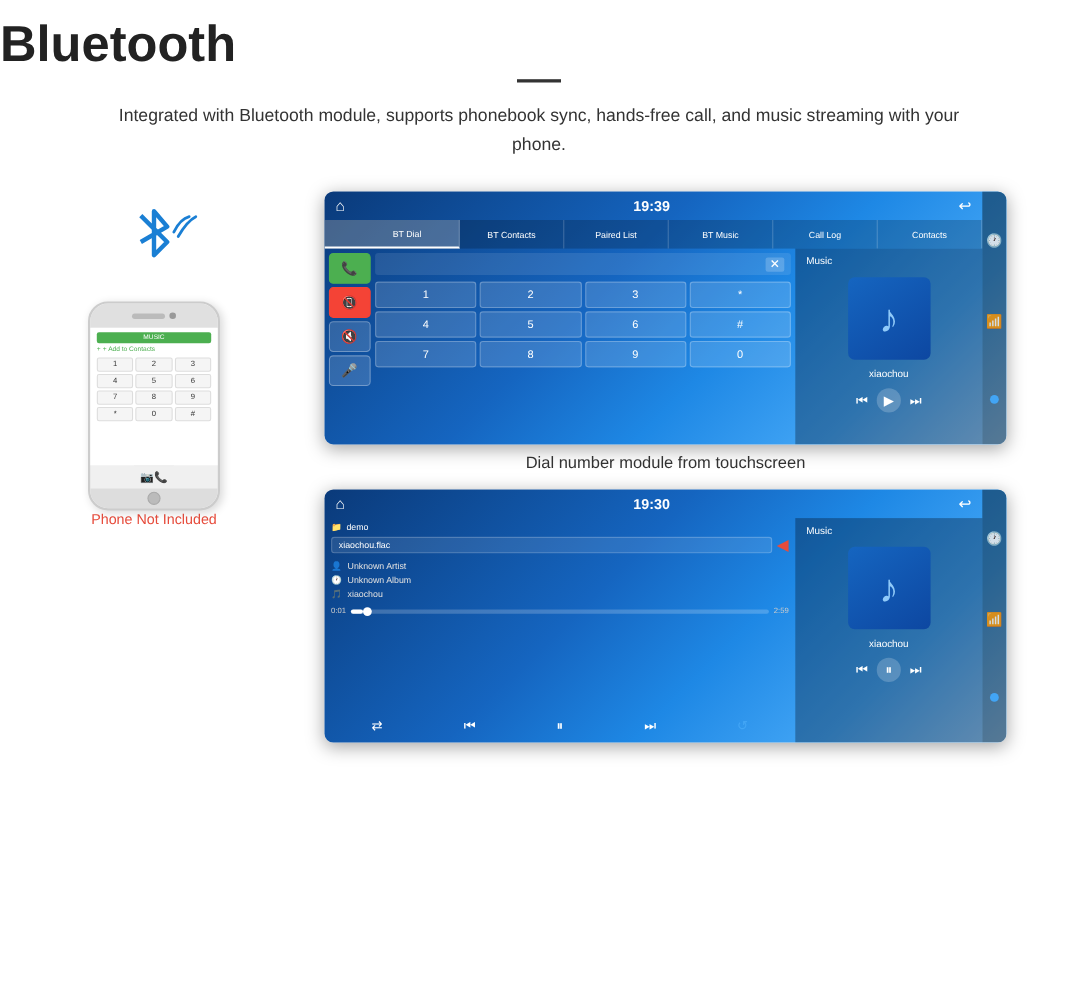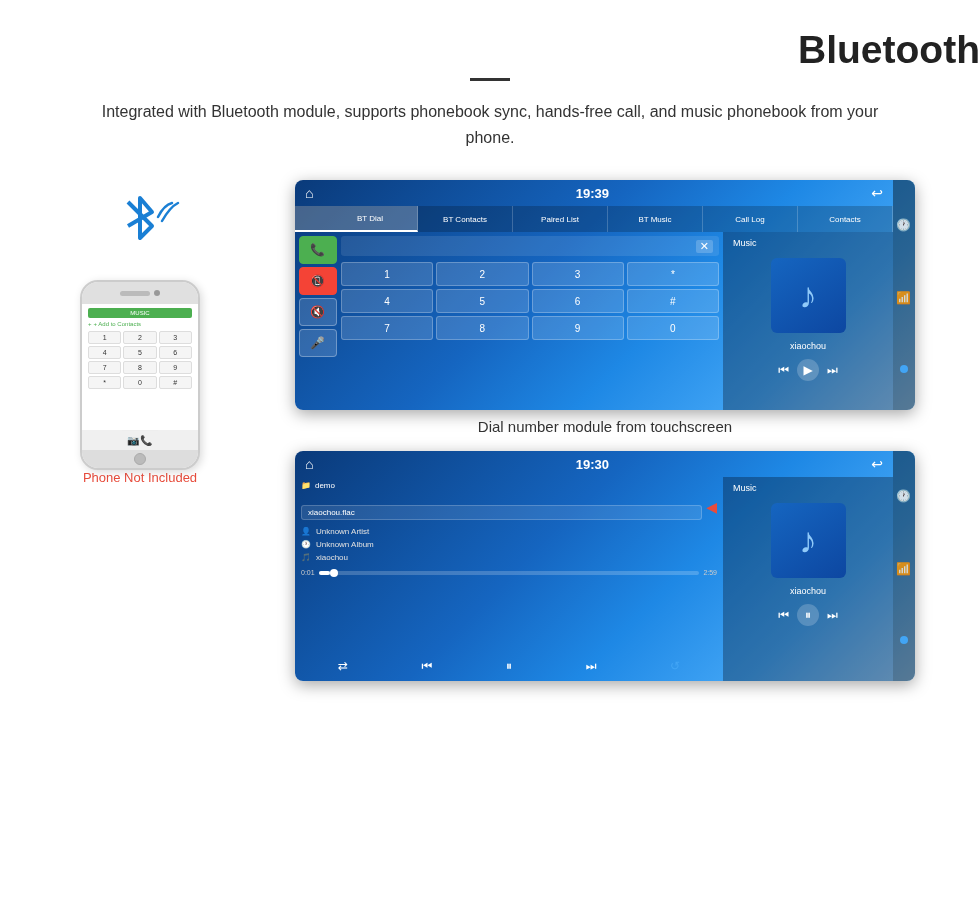--- a/index.html
+++ b/index.html
@@ -5,24 +5,24 @@
     * { box-sizing: border-box; margin: 0; padding: 0; }
     body {
       width: 980px;
       min-height: 913px;
       background: #fff;
       font-family: Arial, sans-serif;
       color: #222;
     }
 
     .page-title {
-      text-align: right;
-      font-size: 39px;
+      text-align: left;
+      font-size: 46px;
       font-weight: bold;
-      padding-top: 28px;
+      padding-top: 12px;
       padding-bottom: 6px;
     }
 
     .title-divider {
       width: 40px;
       height: 3px;
       background: #333;
       margin: 0 auto 18px auto;
     }
 
@@ -454,21 +454,20 @@
     }
 
     .music-filename {
       background: rgba(255,255,255,0.1);
       border: 1px solid rgba(255,255,255,0.2);
       border-radius: 3px;
       padding: 2px 6px;
       color: #fff;
       font-size: 8px;
       flex: 1;
-      margin-top: 12px;
     }
 
     .music-arrow {
       color: #e74c3c;
       font-size: 14px;
     }
 
     .music-info-area {
       display: flex;
       flex-direction: column;
@@ -550,21 +549,21 @@
     .caption2-sub {
       font-size: 14px;
       color: #333;
     }
   </style>
 </head>
 <body>
 
 <h1 class="page-title">Bluetooth</h1>
 <div class="title-divider"></div>
-<p class="subtitle">Integrated with  Bluetooth module, supports phonebook sync, hands-free call, and music phonebook from your phone.</p>
+<p class="subtitle">Integrated with  Bluetooth module, supports phonebook sync, hands-free call, and music streaming with your phone.</p>
 
 <div class="main-content">
 
   <div class="left-panel">
 
     <div class="bluetooth-icon-wrap">
       <div class="bt-symbol">
         <svg width="40" height="60" viewBox="0 0 40 60">
           <polyline points="8,12 32,36 20,48 20,8 32,22 8,36" fill="none" stroke="#1a7fd4" stroke-width="4" stroke-linejoin="round"></polyline>
         </svg>

